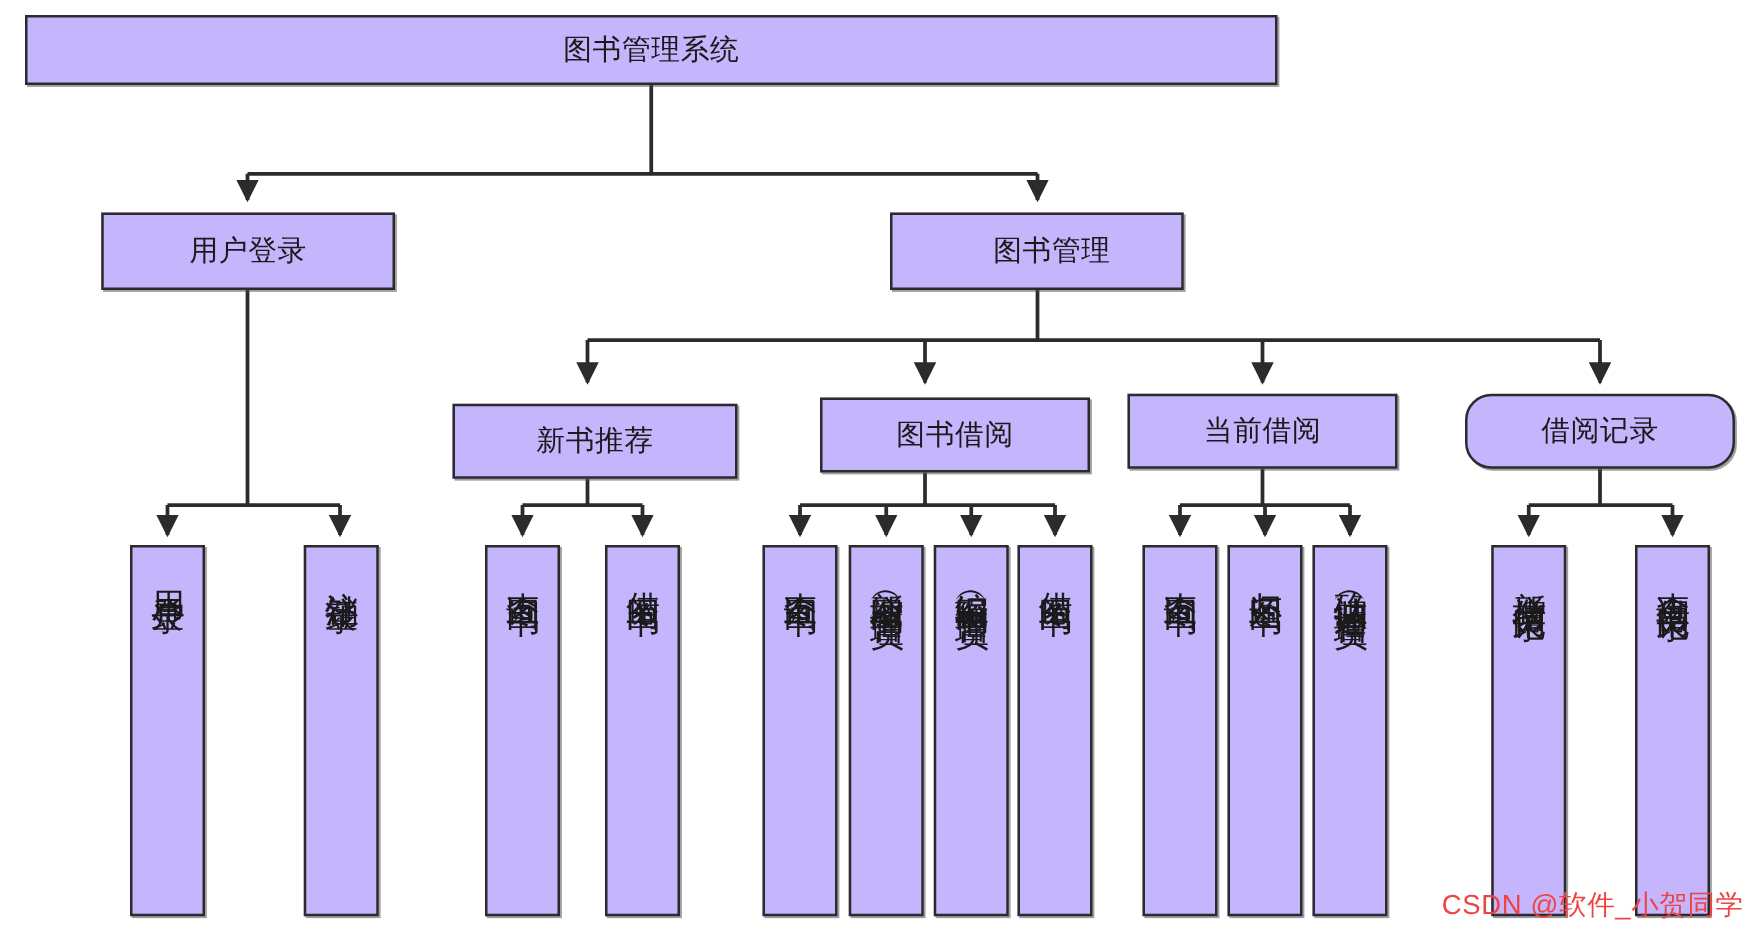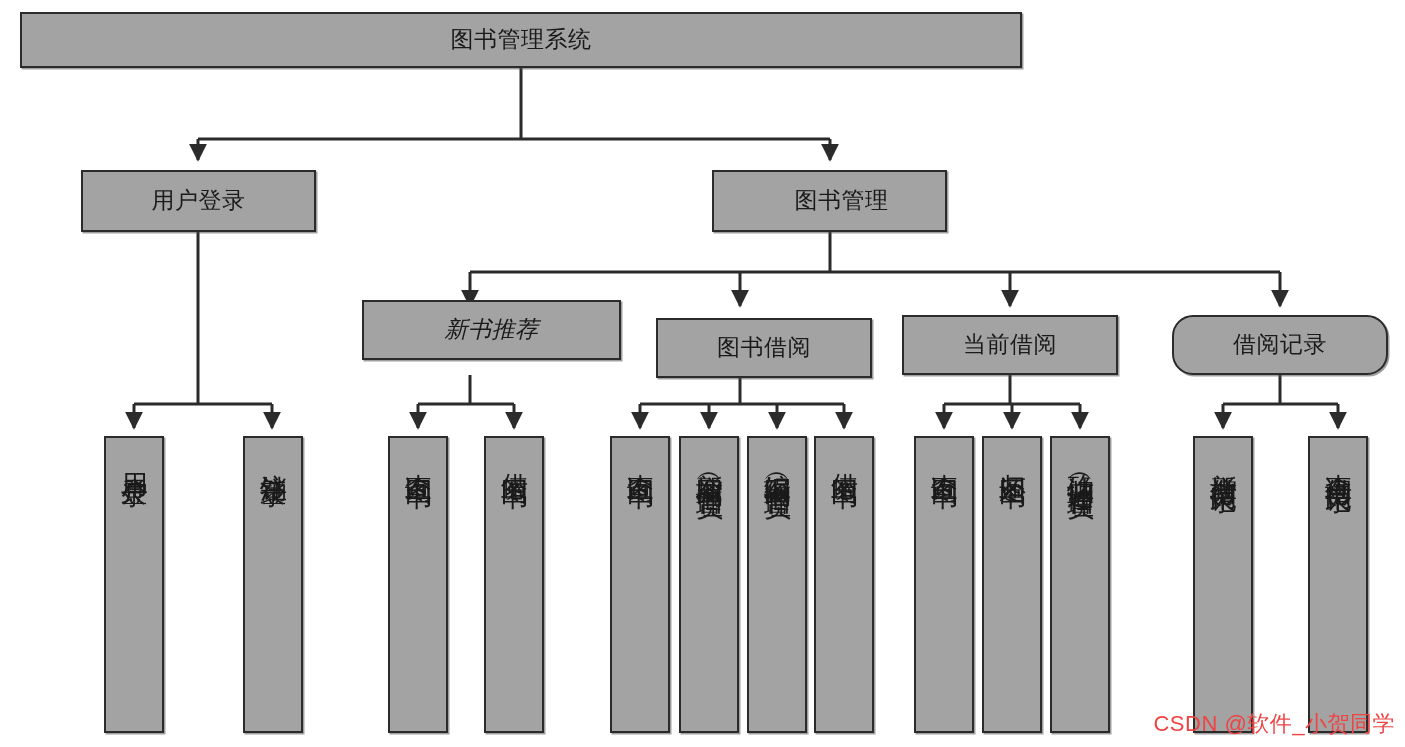--- a/index.html
+++ b/index.html
@@ -7,21 +7,21 @@
     width:1405px;height:747px;
     background:#ffffff;
     font-family:"Liberation Sans","DejaVu Sans",sans-serif;
     position:relative;
     overflow:hidden;
   }
   #diagram{position:absolute;left:0;top:0;width:1405px;height:747px;}
   .node{
     position:absolute;
     box-sizing:border-box;
-    background:#a3a3a3;
+    background:#c4b5fd;
     border:2px solid #2b2b2b;
     box-shadow:1.5px 1.5px 0 rgba(80,80,80,.55);
     display:flex;
     align-items:center;
     justify-content:center;
     color:#1a1a1a;
   }
   .node .lbl{
     display:block;
     text-align:center;
@@ -106,21 +106,21 @@
     <span class="lbl">图书管理系统</span>
   </div>
 
   <div class="node h-node" style="left:81px;top:170px;width:235px;height:62px;">
     <span class="lbl">用户登录</span>
   </div>
   <div class="node h-node" style="left:712px;top:170px;width:235px;height:62px;padding-left:24px;">
     <span class="lbl">图书管理</span>
   </div>
 
-  <div class="node h-node" style="left:362px;top:300px;width:259px;height:60px;font-style:italic;">
+  <div class="node h-node" style="left:362px;top:323px;width:228px;height:60px;">
     <span class="lbl">新书推荐</span>
   </div>
   <div class="node h-node" style="left:632px;top:318px;width:216px;height:60px;margin-left:24px;">
     <span class="lbl">图书借阅</span>
   </div>
   <div class="node h-node" style="left:902px;top:315px;width:216px;height:60px;">
     <span class="lbl">当前借阅</span>
   </div>
   <div class="node h-node" style="left:1172px;top:315px;width:216px;height:60px;border-radius:21px;">
     <span class="lbl">借阅记录</span>

